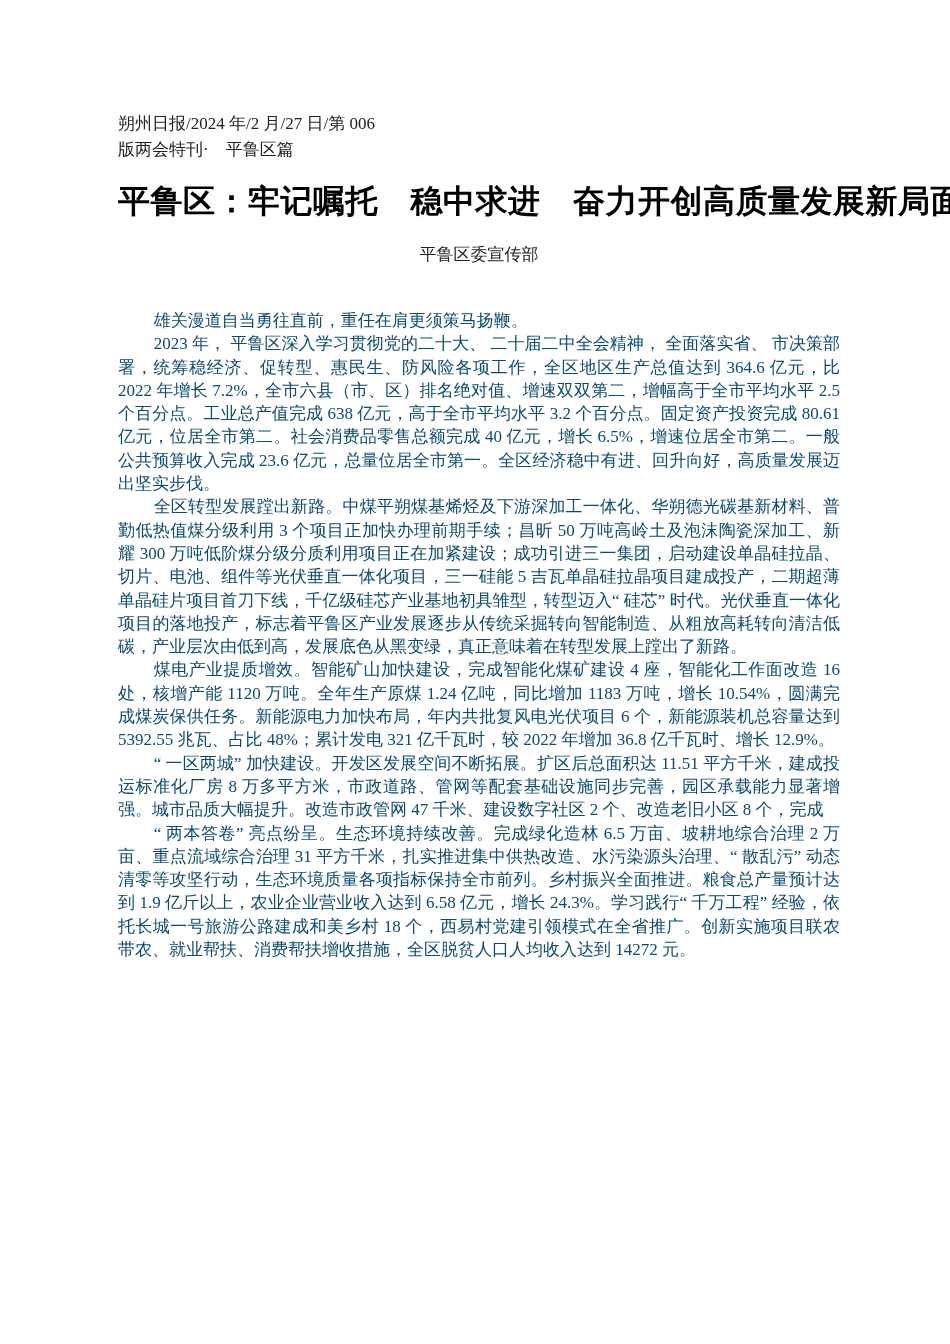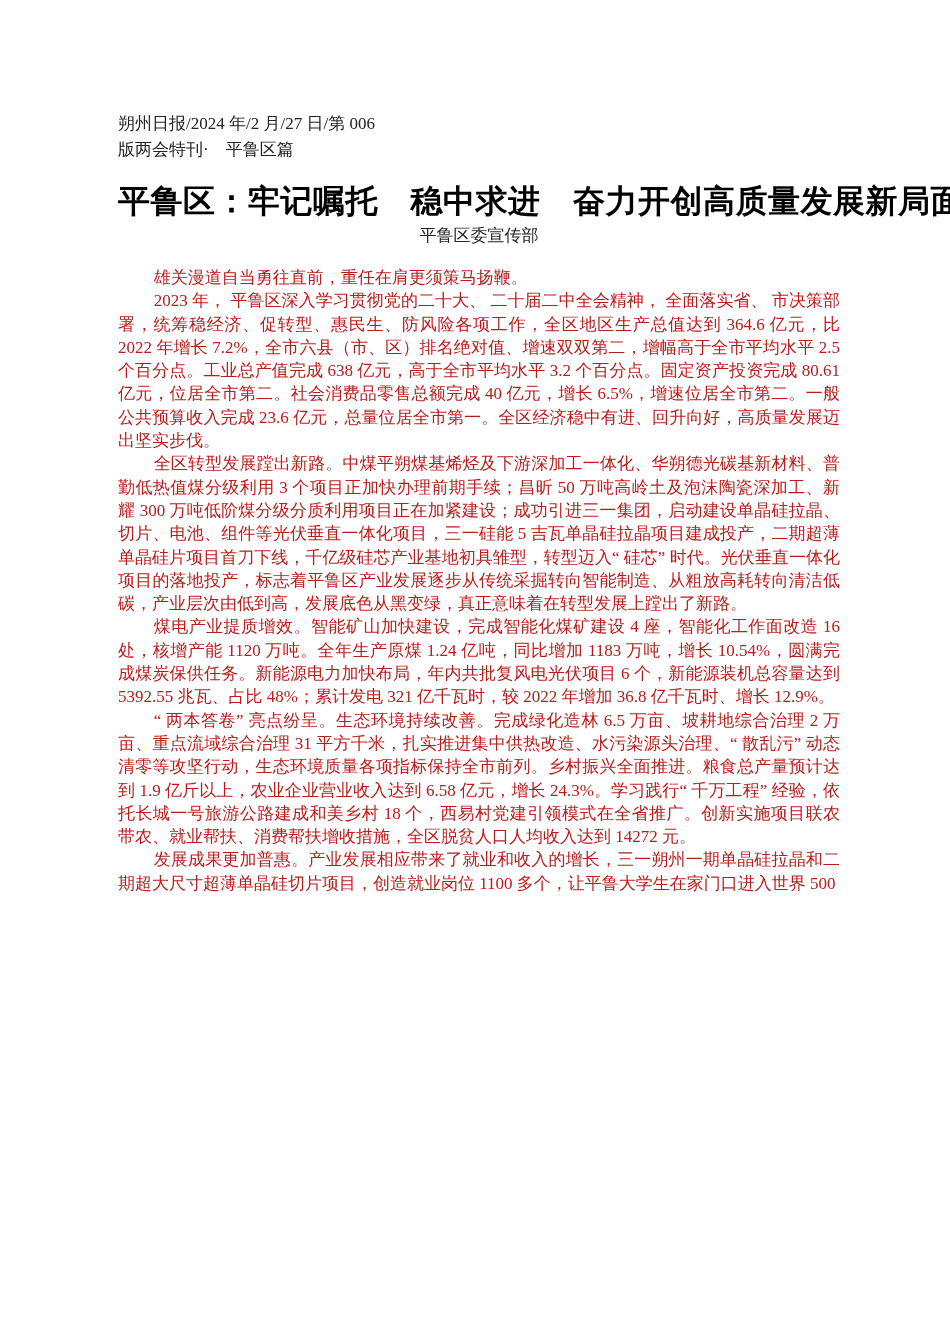--- a/index.html
+++ b/index.html
@@ -27,32 +27,32 @@
     margin: 21px 0 0 0;
     font-size: 32px;
     line-height: 34px;
     font-weight: bold;
     text-align: center;
     white-space: nowrap;
     color: #000000;
     letter-spacing: 0.5px;
   }
   .byline {
-    margin-top: 7px;
+    margin-top: 26px;
     font-size: 17px;
     line-height: 22px;
     text-align: center;
     color: #222222;
   }
   .article-body {
-    margin-top: 19px;
+    margin-top: 43px;
     font-size: 17px;
     line-height: 23.3px;
     text-align: justify;
-    color: #b91c1c;
+    color: #0c4a6e;
   }
   .para {
     margin: 0;
     padding: 0;
     text-indent: 0;
   }
   .para.indent {
     text-indent: 2.1em;
   }
   .footer {
@@ -76,18 +76,18 @@
 
   <h1 class="title">平鲁区：牢记嘱托　稳中求进　奋力开创高质量发展新局面</h1>
 
   <div class="byline">平鲁区委宣传部</div>
 
   <div class="article-body" id="article-body">
       <p class="para indent">雄关漫道自当勇往直前，重任在肩更须策马扬鞭。</p>
       <p class="para indent">2023 年， 平鲁区深入学习贯彻党的二十大、 二十届二中全会精神， 全面落实省、 市决策部署，统筹稳经济、促转型、惠民生、防风险各项工作，全区地区生产总值达到 364.6 亿元，比 2022 年增长 7.2%，全市六县（市、区）排名绝对值、增速双双第二，增幅高于全市平均水平 2.5 个百分点。工业总产值完成 638 亿元，高于全市平均水平 3.2 个百分点。固定资产投资完成 80.61 亿元，位居全市第二。社会消费品零售总额完成 40 亿元，增长 6.5%，增速位居全市第二。一般公共预算收入完成 23.6 亿元，总量位居全市第一。全区经济稳中有进、回升向好，高质量发展迈出坚实步伐。</p>
       <p class="para indent">全区转型发展蹚出新路。中煤平朔煤基烯烃及下游深加工一体化、华朔德光碳基新材料、普勤低热值煤分级利用 3 个项目正加快办理前期手续；昌昕 50 万吨高岭土及泡沫陶瓷深加工、新耀 300 万吨低阶煤分级分质利用项目正在加紧建设；成功引进三一集团，启动建设单晶硅拉晶、切片、电池、组件等光伏垂直一体化项目，三一硅能 5 吉瓦单晶硅拉晶项目建成投产，二期超薄单晶硅片项目首刀下线，千亿级硅芯产业基地初具雏型，转型迈入“ 硅芯” 时代。光伏垂直一体化项目的落地投产，标志着平鲁区产业发展逐步从传统采掘转向智能制造、从粗放高耗转向清洁低碳，产业层次由低到高，发展底色从黑变绿，真正意味着在转型发展上蹚出了新路。</p>
       <p class="para indent">煤电产业提质增效。智能矿山加快建设，完成智能化煤矿建设 4 座，智能化工作面改造 16 处，核增产能 1120 万吨。全年生产原煤 1.24 亿吨，同比增加 1183 万吨，增长 10.54%，圆满完成煤炭保供任务。新能源电力加快布局，年内共批复风电光伏项目 6 个，新能源装机总容量达到5392.55 兆瓦、占比 48%；累计发电 321 亿千瓦时，较 2022 年增加 36.8 亿千瓦时、增长 12.9%。</p>
+      <p class="para indent">“ 一区两城” 加快建设。开发区发展空间不断拓展。扩区后总面积达 11.51 平方千米，建成投运标准化厂房 8 万多平方米，市政道路、管网等配套基础设施同步完善，园区承载能力显著增强。城市品质大幅提升。改造市政管网 47 千米、建设数字社区 2 个、改造老旧小区 8 个，完成</p>
       <p class="para indent">“ 两本答卷” 亮点纷呈。生态环境持续改善。完成绿化造林 6.5 万亩、坡耕地综合治理 2 万亩、重点流域综合治理 31 平方千米，扎实推进集中供热改造、水污染源头治理、“ 散乱污” 动态清零等攻坚行动，生态环境质量各项指标保持全市前列。乡村振兴全面推进。粮食总产量预计达到 1.9 亿斤以上，农业企业营业收入达到 6.58 亿元，增长 24.3%。学习践行“ 千万工程” 经验，依托长城一号旅游公路建成和美乡村 18 个，西易村党建引领模式在全省推广。创新实施项目联农带农、就业帮扶、消费帮扶增收措施，全区脱贫人口人均收入达到 14272 元。</p>
-      <p class="para indent">发展成果更加普惠。产业发展相应带来了就业和收入的增长，三一朔州一期单晶硅拉晶和二期超大尺寸超薄单晶硅切片项目，创造就业岗位 1100 多个，让平鲁大学生在家门口进入世界 500</p>
     </div>
 
   <div class="footer">第 1 页 共 5 页</div>
 </div>
 
 </body></html>

